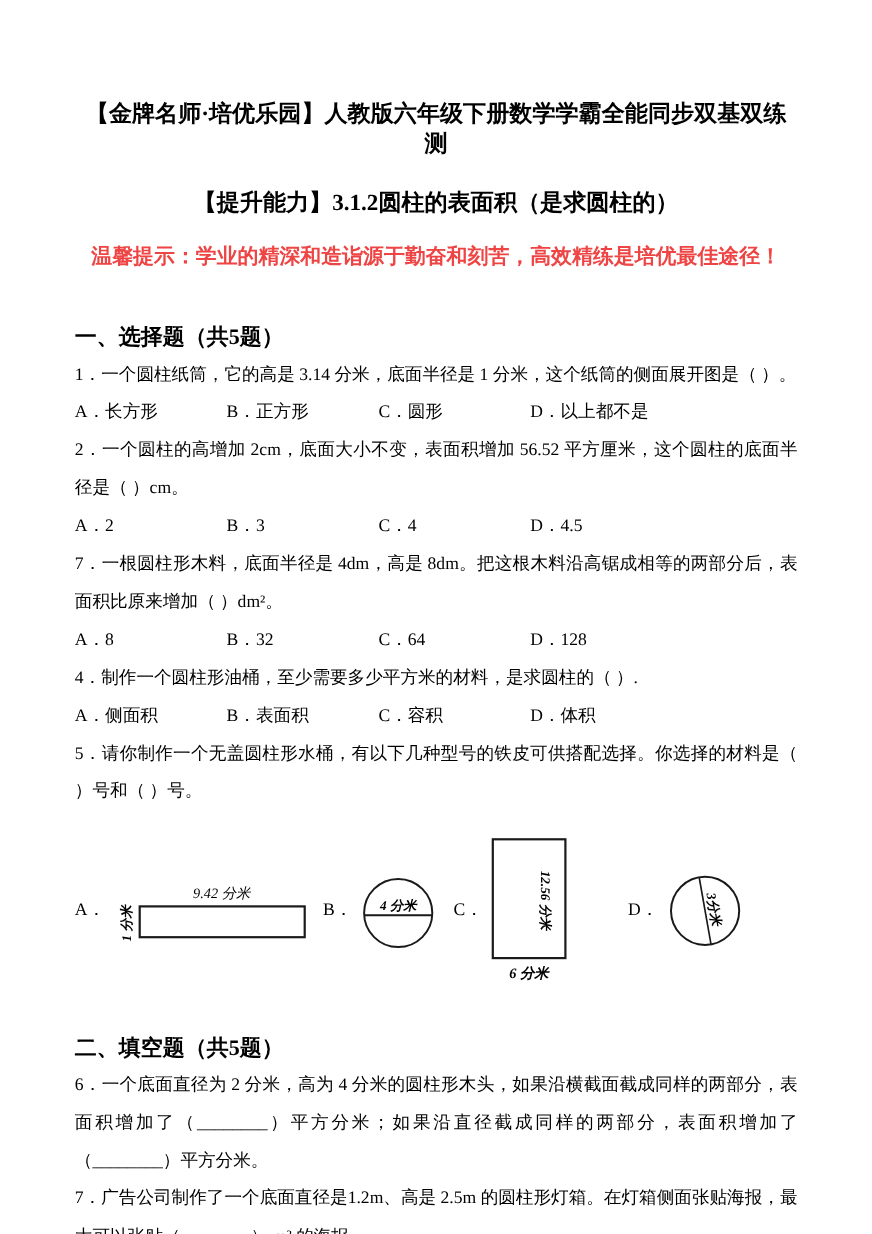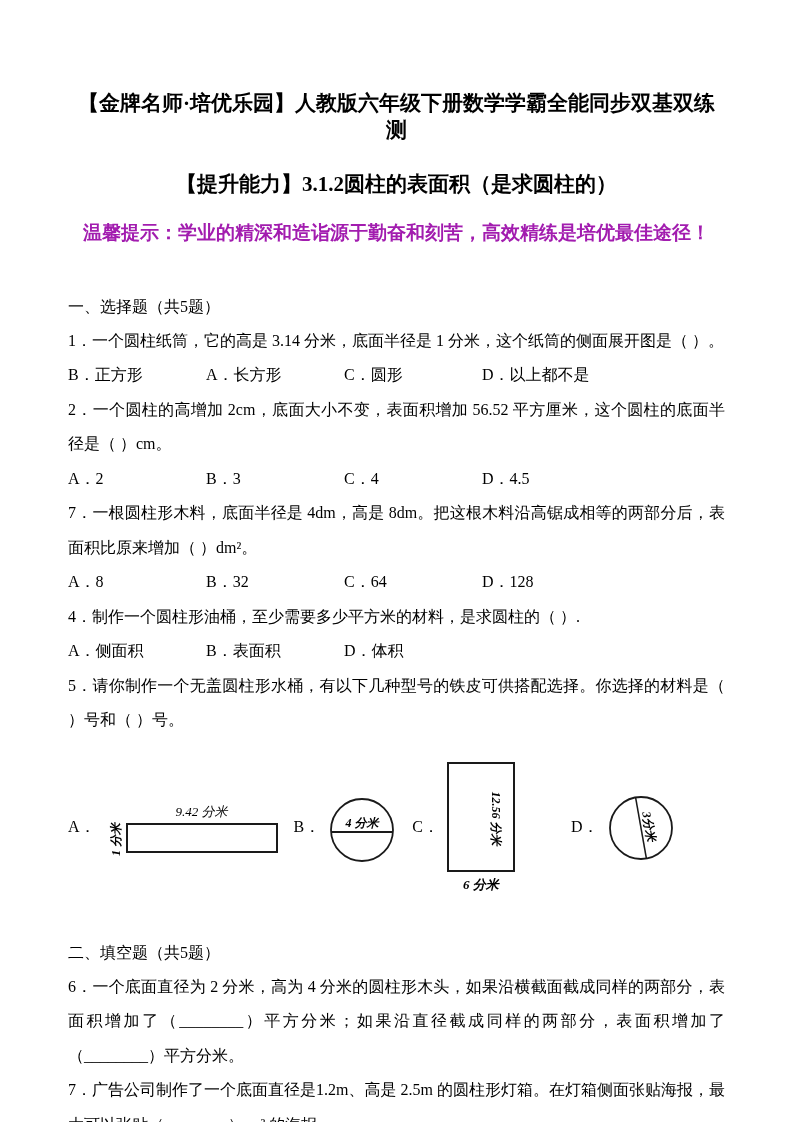--- a/index.html
+++ b/index.html
@@ -2,23 +2,23 @@
 <html><head>
 <meta charset="utf-8">
 <style>
   html, body { margin: 0; padding: 0; background: #ffffff; }
   body { width: 793px; font-family: "Liberation Serif", "DejaVu Serif", serif; color: #000; }
   .page { width: 793px; min-height: 1122px; padding: 90px 68px 60px 68px; background: #ffffff; box-sizing: border-box; }
 
   .title { text-align: center; font-weight: bold; font-size: 21px; line-height: 1.3; }
   .title-1 { margin-bottom: 26px; }
   .title-2 { margin-bottom: 22px; }
-  .tip { text-align: center; font-weight: bold; font-size: 19px; color: #a21caf; margin-bottom: 44px; }
+  .tip { text-align: center; font-weight: bold; font-size: 19px; color: #ef4444; margin-bottom: 44px; }
 
-  .section-header { font-weight: normal; font-size: 16px; line-height: 34px; margin-top: 14px; }
+  .section-header { font-weight: bold; font-size: 20px; line-height: 34px; margin-top: 14px; }
   .q { font-size: 16px; line-height: 34.5px; text-align: justify; }
   .opts { display: flex; font-size: 16px; line-height: 34.5px; }
   .opts .opt { flex: 0 0 138px; white-space: nowrap; }
   .opts .opt:last-child { flex: 1 1 auto; }
 
   .figures { display: flex; align-items: center; gap: 16px; margin: 24px 0 16px 0; }
   .fig { display: flex; align-items: center; gap: 8px; }
   .fig-letter { font-size: 16px; }
 
   .figA-wrap { position: relative; padding-left: 22px; }
@@ -42,22 +42,22 @@
 <div class="page">
 
   <div class="title title-1">【金牌名师·培优乐园】人教版六年级下册数学学霸全能同步双基双练测</div>
   <div class="title title-2">【提升能力】3.1.2圆柱的表面积（是求圆柱的）</div>
   <div class="tip">温馨提示：学业的精深和造诣源于勤奋和刻苦，高效精练是培优最佳途径！</div>
 
   <div class="section-header">一、选择题（共5题）</div>
 
   <div class="q">1．一个圆柱纸筒，它的高是 3.14 分米，底面半径是 1 分米，这个纸筒的侧面展开图是（      ）。</div>
   <div class="opts">
+    <span class="opt">A．长方形</span>
     <span class="opt">B．正方形</span>
-    <span class="opt">A．长方形</span>
     <span class="opt">C．圆形</span>
     <span class="opt">D．以上都不是</span>
   </div>
 
   <div class="q">2．一个圆柱的高增加 2cm，底面大小不变，表面积增加 56.52 平方厘米，这个圆柱的底面半径是（      ）cm。</div>
   <div class="opts">
     <span class="opt">A．2</span>
     <span class="opt">B．3</span>
     <span class="opt">C．4</span>
     <span class="opt">D．4.5</span>
@@ -68,20 +68,21 @@
     <span class="opt">A．8</span>
     <span class="opt">B．32</span>
     <span class="opt">C．64</span>
     <span class="opt">D．128</span>
   </div>
 
   <div class="q">4．制作一个圆柱形油桶，至少需要多少平方米的材料，是求圆柱的（      ）.</div>
   <div class="opts">
     <span class="opt">A．侧面积</span>
     <span class="opt">B．表面积</span>
+    <span class="opt">C．容积</span>
     <span class="opt">D．体积</span>
   </div>
 
   <div class="q">5．请你制作一个无盖圆柱形水桶，有以下几种型号的铁皮可供搭配选择。你选择的材料是（      ）号和（      ）号。</div>
 
   <div class="figures">
 
     <div class="fig">
       <span class="fig-letter">A．</span>
       <div class="figA-wrap">

